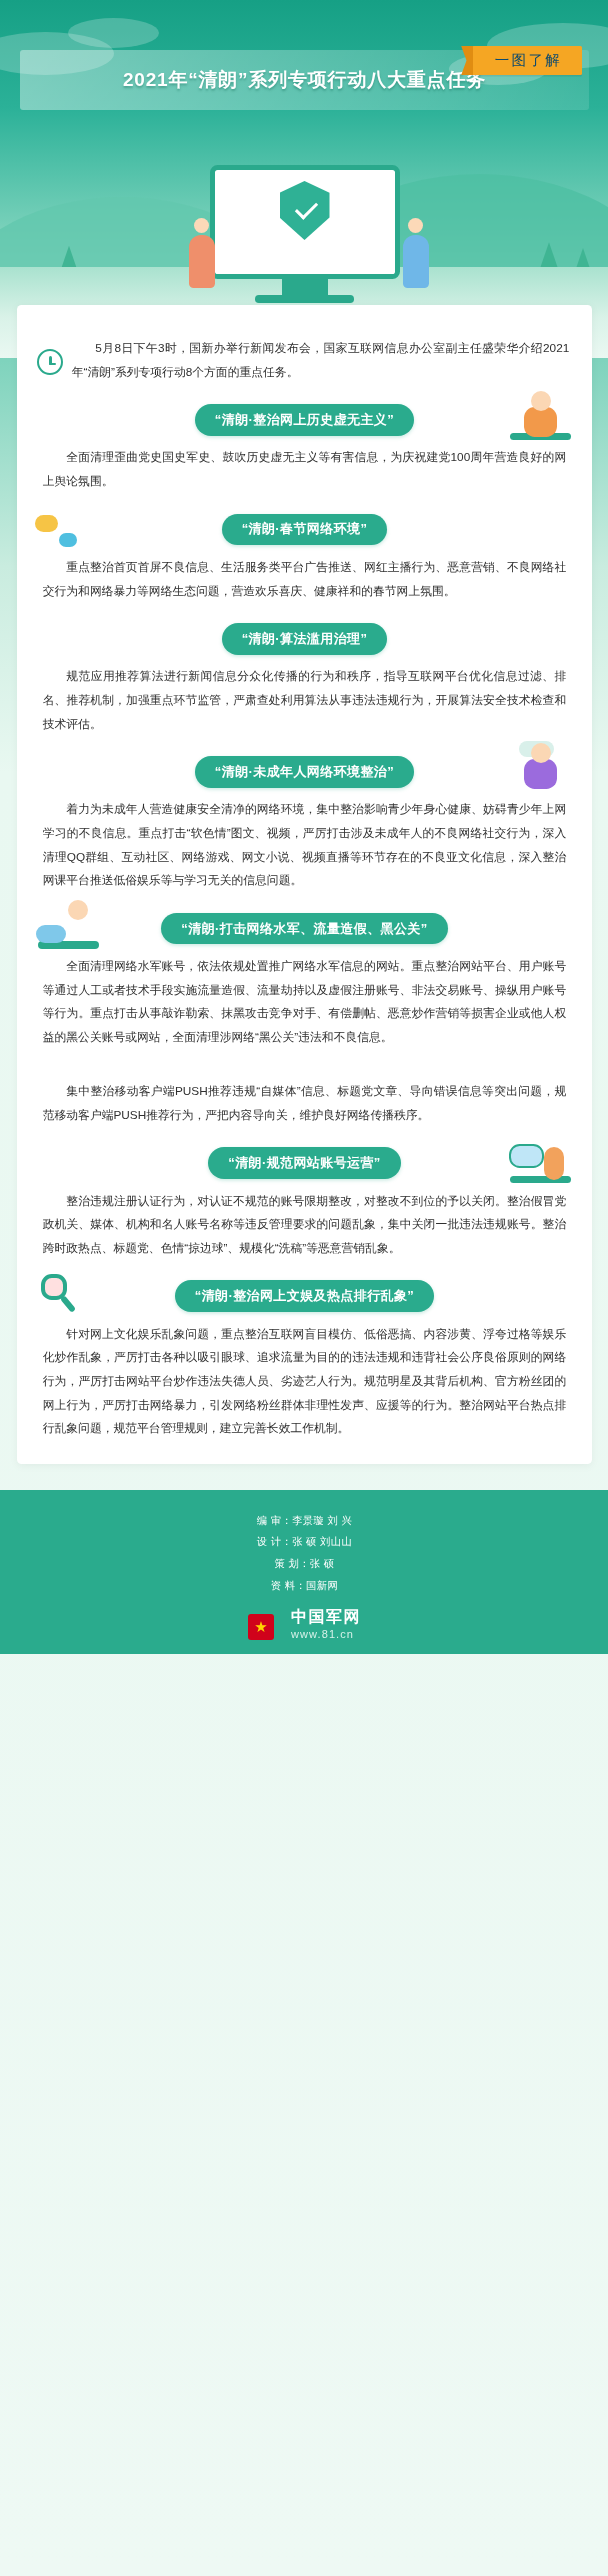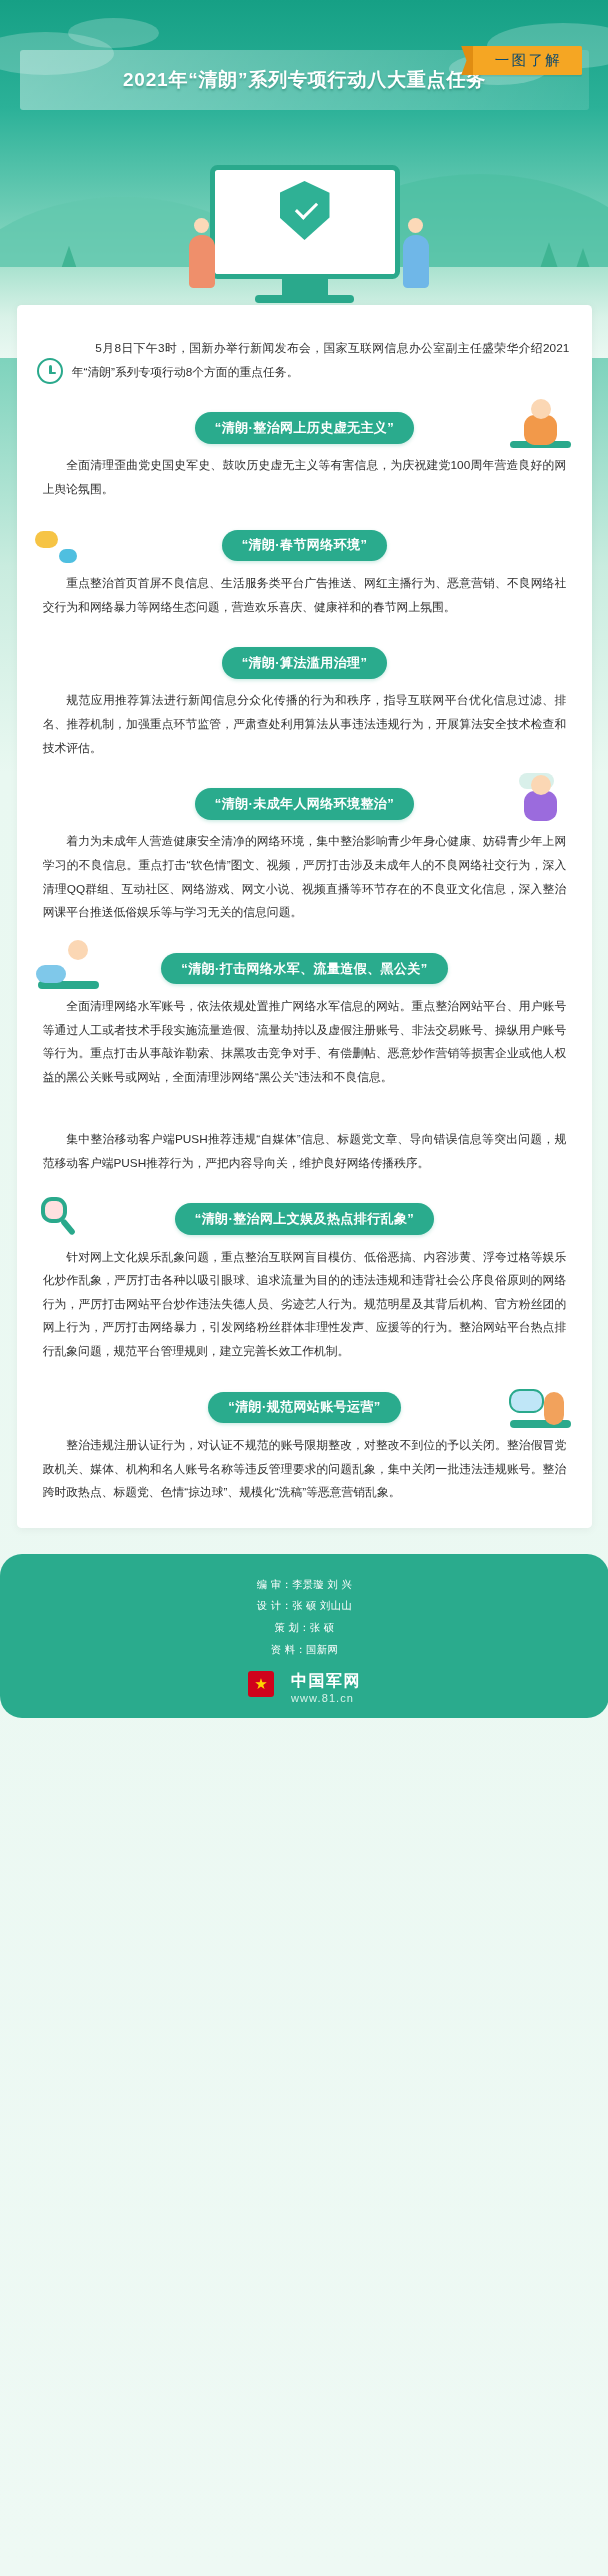--- a/index.html
+++ b/index.html
@@ -177,21 +177,21 @@
     border-radius: 4.6px;
     padding: 26px 0 23px 0;
     box-shadow: 0 1.5px 9px rgba(0,0,0,0.05);
     z-index: 8;
   }
 
   .intro {
     display: flex;
     gap: 9px;
     padding: 6px 23px 0 20px;
-    align-items: flex-end;
+    align-items: center;
   }
   .intro-icon {
     flex: 0 0 auto;
     width: 26px; height: 26px;
     border: 2.3px solid #2aa98c;
     border-radius: 50%;
     position: relative;
     margin-top: 3px;
   }
   .intro-icon:before {
@@ -212,21 +212,21 @@
   }
   .intro-text {
     font-size: 11.8px;
     line-height: 2.0;
     color: #2f2f2f;
     text-align: justify;
     text-indent: 2em;
   }
 
   
-  .sec { margin-top: 28px; }
+  .sec { margin-top: 20px; }
   .sec-head {
     display: flex;
     justify-content: center;
     position: relative;
     padding: 0 15px;
   }
   .pill {
     background: #2aab8d;
     color: #fff;
     font-size: 13px;
@@ -271,32 +271,31 @@
   .b-chair{ width: 20px; height: 33px; background: #f2a25c; border-radius: 7.6px; bottom: 0; left: 38px; }
   .b-screen{ width: 35px; height: 24px; background: #bfe6f7; border: 2.3px solid #2aa98c; border-radius: 3px; bottom: 12px; left: 3px; }
   .b-cloud{ width: 35px; height: 16.7px; background: #d9f0ea; border-radius: 9px; bottom: 32px; left: 13.7px; }
 
   
   .footer {
     margin-top: 26px;
     background: #2aab8d;
     padding: 20px 0 13.7px 0;
     text-align: center;
-    border-radius: 22px;
   }
   .credits {
     color: #ffffff;
     font-size: 10.3px;
     line-height: 2.1;
     letter-spacing: 0.4px;
   }
   .logo-bar {
     margin-top: 10.7px;
     display: flex;
-    align-items: flex-start;
+    align-items: flex-end;
     justify-content: center;
     gap: 17px;
   }
   .logo-mark {
     width: 26px; height: 26px;
     background: #d0021b;
     border-radius: 3px;
     position: relative;
   }
   .logo-mark:before {
@@ -408,39 +407,39 @@
       </div>
       <div class="sec-body">全面清理网络水军账号，依法依规处置推广网络水军信息的网站。重点整治网站平台、用户账号等通过人工或者技术手段实施流量造假、流量劫持以及虚假注册账号、非法交易账号、操纵用户账号等行为。重点打击从事敲诈勒索、抹黑攻击竞争对手、有偿删帖、恶意炒作营销等损害企业或他人权益的黑公关账号或网站，全面清理涉网络“黑公关”违法和不良信息。</div>
     </div>
 
     <div class="sec">
       <div class="sec-body">集中整治移动客户端PUSH推荐违规“自媒体”信息、标题党文章、导向错误信息等突出问题，规范移动客户端PUSH推荐行为，严把内容导向关，维护良好网络传播秩序。</div>
     </div>
 
     <div class="sec">
       <div class="sec-head">
-        <div class="deco left">
-          <div class="blob b-mag"></div>
-            <div class="blob b-mag-h"></div>
-        </div>
-        <span class="pill">“清朗·整治网上文娱及热点排行乱象”</span>
-      </div>
-      <div class="sec-body">针对网上文化娱乐乱象问题，重点整治互联网盲目模仿、低俗恶搞、内容涉黄、浮夸过格等娱乐化炒作乱象，严厉打击各种以吸引眼球、追求流量为目的的违法违规和违背社会公序良俗原则的网络行为，严厉打击网站平台炒作违法失德人员、劣迹艺人行为。规范明星及其背后机构、官方粉丝团的网上行为，严厉打击网络暴力，引发网络粉丝群体非理性发声、应援等的行为。整治网站平台热点排行乱象问题，规范平台管理规则，建立完善长效工作机制。</div>
-    </div>
-
-    <div class="sec">
-      <div class="sec-head">
         <div class="deco right">
           <div class="blob b-desk"></div>
             <div class="blob b-screen"></div>
             <div class="blob b-chair"></div>
         </div>
         <span class="pill">“清朗·规范网站账号运营”</span>
       </div>
       <div class="sec-body">整治违规注册认证行为，对认证不规范的账号限期整改，对整改不到位的予以关闭。整治假冒党政机关、媒体、机构和名人账号名称等违反管理要求的问题乱象，集中关闭一批违法违规账号。整治跨时政热点、标题党、色情“掠边球”、规模化“洗稿”等恶意营销乱象。</div>
+    </div>
+
+    <div class="sec">
+      <div class="sec-head">
+        <div class="deco left">
+          <div class="blob b-mag"></div>
+            <div class="blob b-mag-h"></div>
+        </div>
+        <span class="pill">“清朗·整治网上文娱及热点排行乱象”</span>
+      </div>
+      <div class="sec-body">针对网上文化娱乐乱象问题，重点整治互联网盲目模仿、低俗恶搞、内容涉黄、浮夸过格等娱乐化炒作乱象，严厉打击各种以吸引眼球、追求流量为目的的违法违规和违背社会公序良俗原则的网络行为，严厉打击网站平台炒作违法失德人员、劣迹艺人行为。规范明星及其背后机构、官方粉丝团的网上行为，严厉打击网络暴力，引发网络粉丝群体非理性发声、应援等的行为。整治网站平台热点排行乱象问题，规范平台管理规则，建立完善长效工作机制。</div>
     </div>
 
   </div>
 
   <div class="footer">
     <div class="credits">
       <div>编  审：李景璇  刘  兴</div>
       <div>设  计：张  硕  刘山山</div>
       <div>策  划：张  硕</div>
       <div>资  料：国新网</div>

